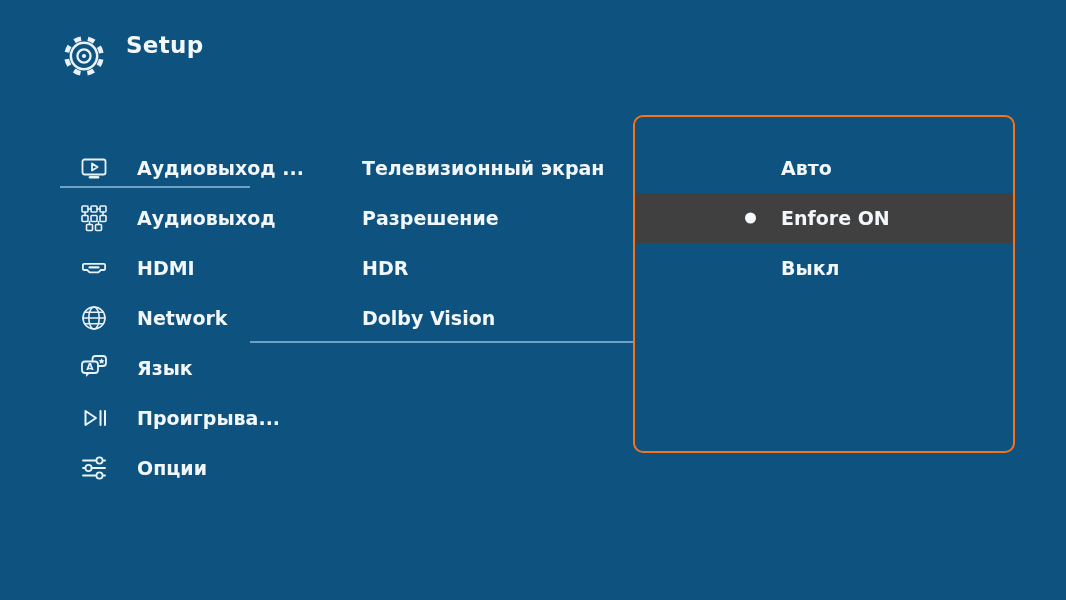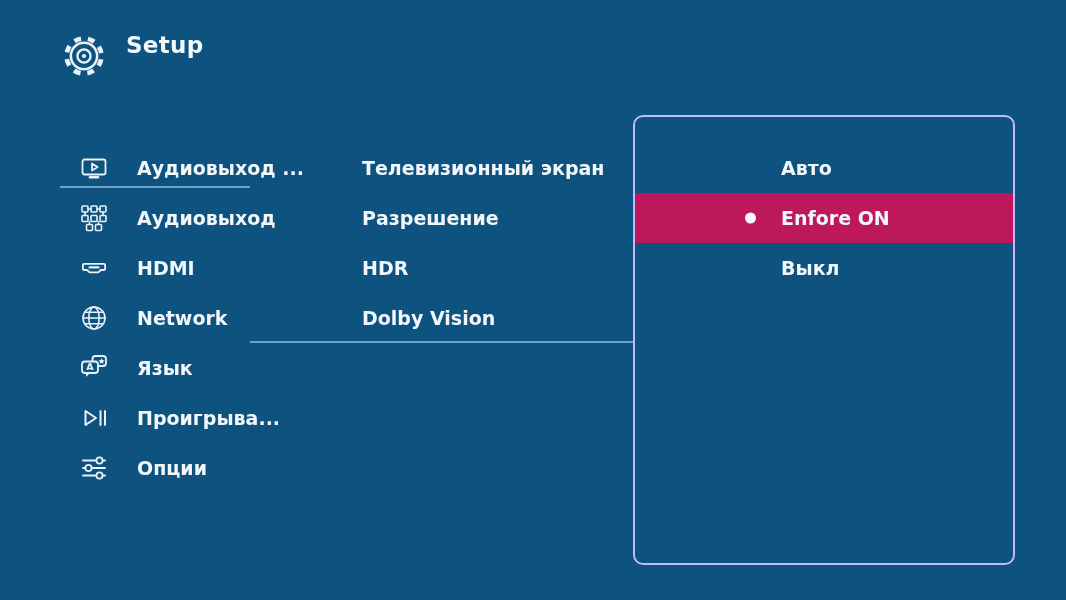--- a/index.html
+++ b/index.html
@@ -27,26 +27,26 @@
   .side-label { margin-left:27px; font-size:19px; font-weight:700; white-space:nowrap; }
   .sidebar-underline { position:absolute; left:60px; top:186px; width:190px; height:2px; background:#6fa0c6; }
 
   
   .settings { position:absolute; left:362px; top:143px; }
   .setting-item { height:50px; display:flex; align-items:center; font-size:19px; font-weight:700; white-space:nowrap; cursor:pointer;text-align:right; }
   .settings-underline { position:absolute; left:250px; top:341px; width:383px; height:2px; background:#6fa0c6; }
 
   
   .options-panel {
-    position:absolute; left:633px; top:115px; width:382px; height:450px;
-    box-sizing:border-box; border:2px solid #c4b5fd; border-radius:10px; overflow:hidden;
+    position:absolute; left:633px; top:115px; width:382px; height:338px;
+    box-sizing:border-box; border:2px solid #f97316; border-radius:10px; overflow:hidden;
   }
   .options-list { margin-top:26px; }
   .option-row { position:relative; height:50px; display:flex; align-items:center; cursor:pointer; }
-  .option-row.selected { background:#be185d; }
+  .option-row.selected { background:#404040; }
   .option-bullet { position:absolute; left:110px; top:50%; transform:translateY(-50%);
     width:11px; height:11px; border-radius:50%; background:#f6fafc; }
   .option-label { margin-left:146px; font-size:19px; font-weight:700; white-space:nowrap; }
 </style>
 </head>
 <body>
 
 <div class="screen">
 
   <div class="header">

